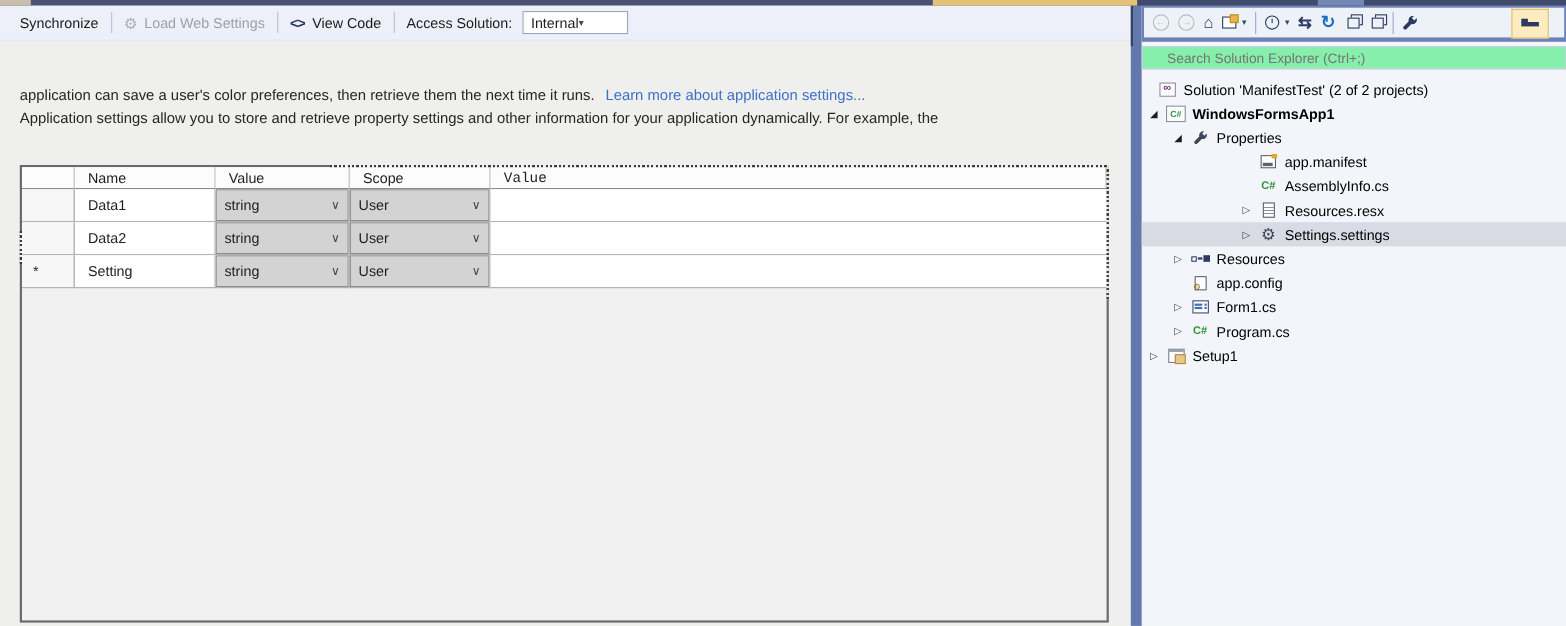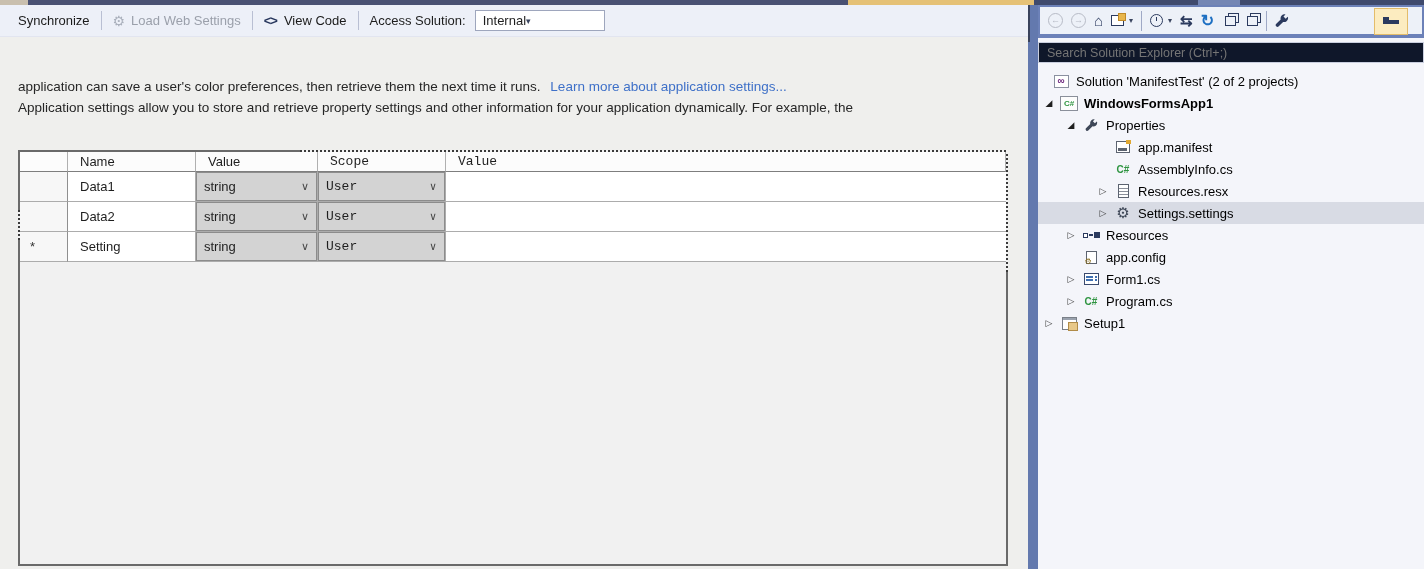--- a/index.html
+++ b/index.html
@@ -13,38 +13,38 @@
   .ts-light{position:absolute;left:1198px;top:0;width:42px;height:5px;background:#7486b4;}
   
   .ed-toolbar{position:absolute;left:0;top:5px;width:1028px;height:32px;background:#edf0f8;
       border-bottom:1px solid #e2e5f0;display:flex;align-items:center;padding-left:18px;box-sizing:border-box;font-size:13px;}
   .tbtn{display:flex;align-items:center;white-space:nowrap;color:#1b1b1b;}
   .tbtn.disabled{color:#9ba0ab;}
   .tsep{width:1px;height:19px;background:#b9bfd3;margin:0 11px;}
   .gear-gray{font-size:14px;color:#aab0bc;margin-right:6px;line-height:1;}
   .vc-glyph{font-weight:bold;color:#26355c;margin-right:7px;letter-spacing:-1px;}
   .am-label{margin-right:9px;white-space:nowrap;}
-  .am-select{width:130px;height:21px;background:#fff;border:1px solid #9ea6bd;display:flex;
+  .am-select{width:96px;height:21px;background:#fff;border:1px solid #9ea6bd;display:flex;
       align-items:center;padding:0 6px 0 7px;box-sizing:border-box;}
   .am-caret{font-size:9px;color:#3a455f;}
   
   .desc{position:absolute;left:18px;top:76px;width:975px;font-size:13.5px;line-height:21px;color:#262626;}
   .desc .link{color:#3e70c8;margin-left:6px;cursor:pointer;}
   
   .grid{position:absolute;left:18px;top:150px;width:990px;height:416px;background:#f1f1f1;
         border:2px solid #6a6a6a;box-sizing:border-box;font-size:13px;}
   .grow{display:flex;width:100%;}
   .gcell{box-sizing:border-box;border-right:1px solid #acacac;border-bottom:1px solid #acacac;
          background:#fff;display:flex;align-items:center;padding-left:12px;overflow:hidden;}
   .ghead .gcell{background:#fcfcfc;border-right:1px solid #b0b0b0;border-bottom:1px solid #7e7e7e;height:20px;}
   .gbody .gcell{height:30px;}
   .c-rowhdr{width:48px;flex:none;background:#f7f7f7;border-right:1px solid #8f8f8f;padding-left:10px;color:#333;}
   .c-name{width:128px;flex:none;}
   .c-type{width:122px;flex:none;padding-left:0;}
-  .c-scope{width:128px;flex:none;padding-left:0;font-family:Liberation Mono, monospace;}
+  .c-scope{width:128px;flex:none;padding-left:0;}
   .c-value{flex:1;border-right:none;font-family:Liberation Mono, monospace;}
   .combo{width:100%;height:100%;box-sizing:border-box;background:#d3d3d3;border:1px solid #8c8c8c;
          display:flex;align-items:center;justify-content:space-between;padding-left:7px;}
   .combo .chev{width:22px;text-align:center;color:#474747;font-size:11px;}
   .ants-top{position:absolute;left:280px;right:-2px;top:-2px;height:2px;
        background:repeating-linear-gradient(90deg,#3a3a3a 0 2px,#f2f2f2 2px 4px);}
   .ants-right{position:absolute;right:-2px;top:0;width:2px;height:120px;
        background:repeating-linear-gradient(0deg,#3a3a3a 0 2px,#f2f2f2 2px 4px);}
   .ants-left{position:absolute;left:-2px;top:58px;width:2px;height:30px;
        background:repeating-linear-gradient(0deg,#3a3a3a 0 2px,#f2f2f2 2px 4px);}
@@ -66,28 +66,28 @@
   .i-clock::before{content:"";position:absolute;left:4.5px;top:2px;width:1.5px;height:4px;background:#2b3a5e;}
   .i-sync{font-size:15px;color:#2b3a5e;font-weight:bold;}
   .i-refresh{font-size:16px;color:#1d6fc2;font-weight:bold;}
   .i-stack{width:11px;height:10px;border:1.5px solid #2b3a5e;background:#edf1f8;box-sizing:border-box;
            box-shadow:3px -3px 0 -1px #edf1f8,3px -3px 0 0 #2b3a5e;margin-left:3px;}
   .se-sep{width:1px;height:20px;background:#9fa9c6;flex:none;}
   .i-preview{position:absolute;right:14px;top:1px;width:34px;height:27px;background:#fcecc0;
              border:1px solid #e3bc6a;display:flex;align-items:center;justify-content:center;box-sizing:border-box;}
   .pv-glyph{width:16px;height:4px;background:#2b3a5e;position:relative;}
   .pv-glyph::before{content:"";position:absolute;left:0;top:-3px;width:6px;height:3px;background:#2b3a5e;}
-  .se-search{position:absolute;left:0;right:0;top:42px;height:21px;background:#0f172a;
-             border:1px solid #c9cede;box-sizing:border-box;}
+  .se-search{position:absolute;left:0;right:0;top:42px;height:21px;background:#86efac;
+             border:1px solid #c9cede;box-sizing:border-box;padding-left:14px;}
   .se-search input{width:100%;height:100%;border:none;outline:none;background:transparent;
              font-family:"Liberation Sans",sans-serif;font-size:12.5px;color:#6d6d6d;padding:0 0 0 8px;box-sizing:border-box;}
   .se-tree{position:absolute;left:0;right:0;top:70px;font-size:13px;}
   .trow{height:22px;display:flex;align-items:center;white-space:nowrap;}
   .trow.selected{background:#d8dbe4;}
-  .lvl0{padding-left:14px;} .lvl1{padding-left:4px;} .lvl2{padding-left:26px;} .lvl3{padding-left:58px;}
+  .lvl0{padding-left:14px;} .lvl1{padding-left:4px;} .lvl2{padding-left:26px;} .lvl3{padding-left:88px;}
   .exp{width:14px;flex:none;font-size:9px;color:#3c3c3c;margin-right:4px;text-align:center;}
   .exp.open{color:#1e1e1e;}
   .ticon{width:18px;flex:none;display:inline-flex;align-items:center;justify-content:center;margin-right:6px;}
   .tlabel{color:#000000;}
   .tlabel.bold{font-weight:bold;}
   
   .sol-box{width:13px;height:11px;border:1px solid #8a90a0;background:#fff;display:flex;align-items:center;justify-content:center;}
   .sol-inf{font-size:10px;font-weight:bold;color:#68217a;line-height:1;margin-top:-1px;}
   .csproj{width:16px;height:13px;border:1px solid #8a8f9a;background:#fdfdfd;display:flex;align-items:center;justify-content:center;
           font-size:8px;font-weight:bold;color:#2e9440;}

